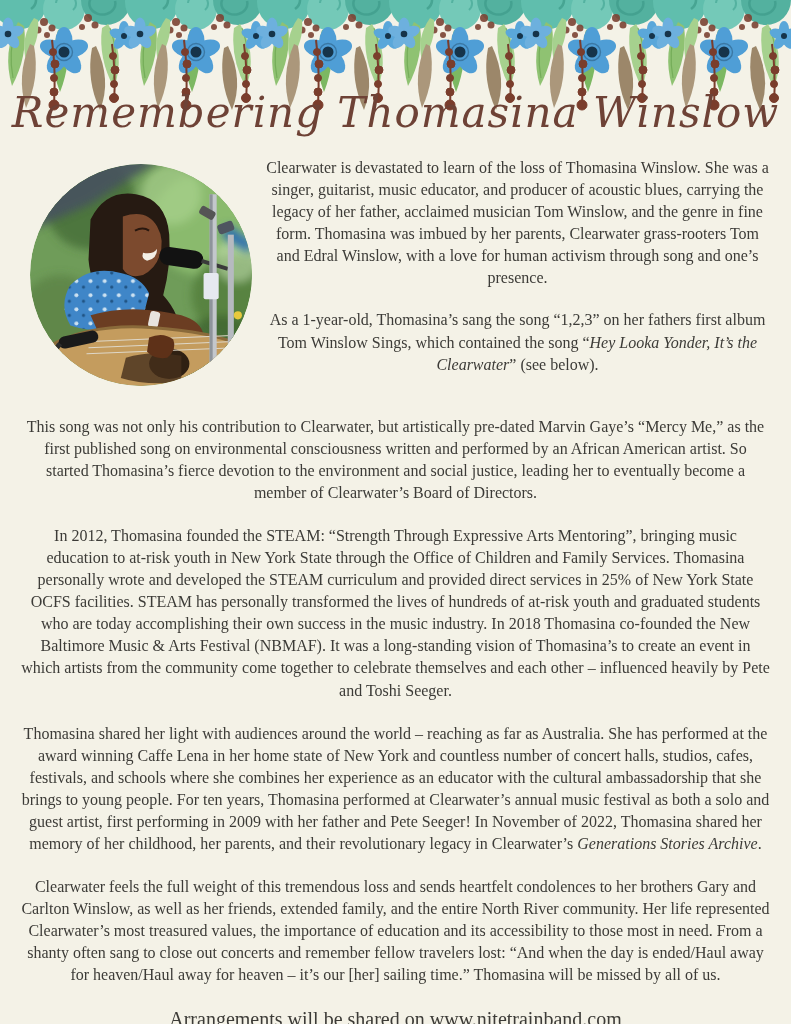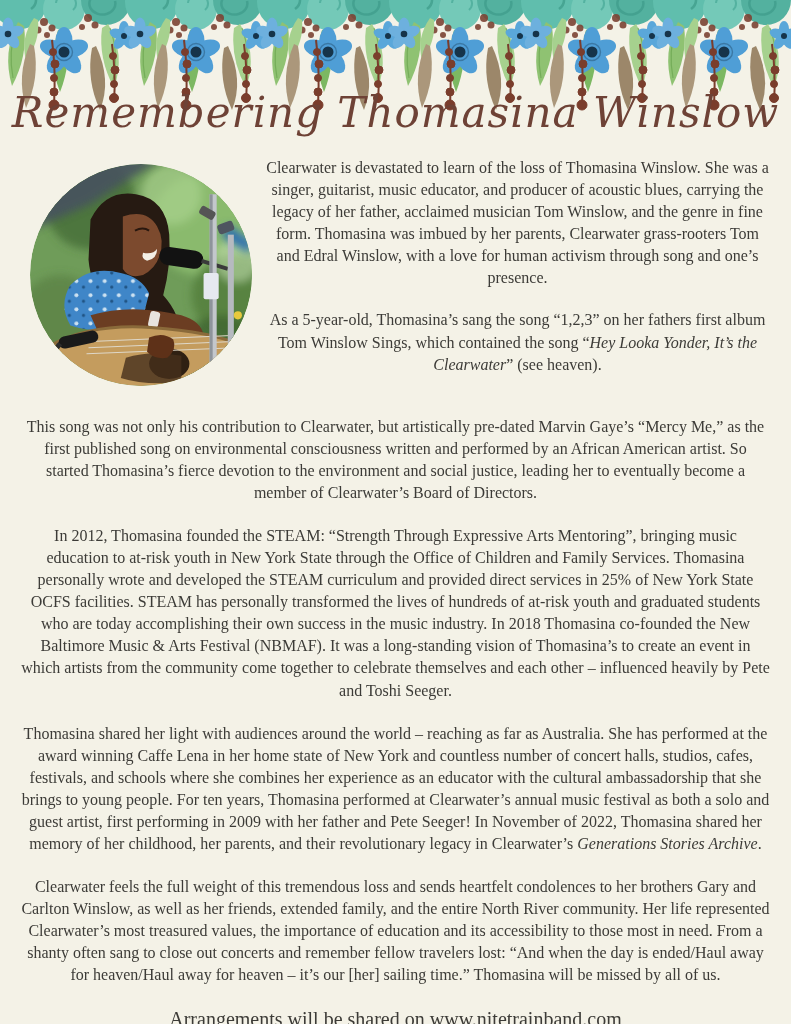--- a/index.html
+++ b/index.html
@@ -225,21 +225,21 @@
           <rect x="168" y="44" width="16" height="9" rx="3" fill="#555" transform="rotate(30 176 48)"></rect>
           <circle cx="206" cy="150" r="4" fill="#e8c93d"></circle>
 
           <rect x="28" y="168" width="40" height="12" rx="6" fill="#1a1a1a" transform="rotate(-12 48 174)"></rect>
           <path d="M30 178 L14 196" stroke="#2c2c2c" stroke-width="5"></path>
         </g>
       </svg>
     </div>
     <div class="lead-text">
       <p class="para"><span>Clearwater is devastated to learn of the loss of Thomasina Winslow. She was a singer, guitarist, music educator, and producer of acoustic blues, carrying the legacy of her father, acclaimed musician Tom Winslow, and the genre in fine form. Thomasina was imbued by her parents, Clearwater grass-rooters Tom and Edral Winslow, with a love for human activism through song and one’s presence.</span></p>
-      <p class="para"><span>As a 5-year-old, Thomasina’s sang the song “1,2,3” on her fathers first album Tom Winslow Sings, which contained the song “</span><em>Hey Looka Yonder, It’s the Clearwater</em><span>” (see heaven).</span></p>
+      <p class="para"><span>As a 1-year-old, Thomasina’s sang the song “1,2,3” on her fathers first album Tom Winslow Sings, which contained the song “</span><em>Hey Looka Yonder, It’s the Clearwater</em><span>” (see below).</span></p>
     </div>
   </div>
 
   <div class="body-text">
     <p class="para"><span>This song was not only his contribution to Clearwater, but artistically pre-dated Marvin Gaye’s “Mercy Me,” as the first published song on environmental consciousness written and performed by an African American artist. So started Thomasina’s fierce devotion to the environment and social justice, leading her to eventually become a member of Clearwater’s Board of Directors.</span></p>
     <p class="para"><span>In 2012, Thomasina founded the STEAM: “Strength Through Expressive Arts Mentoring”, bringing music education to at-risk youth in New York State through the Office of Children and Family Services. Thomasina personally wrote and developed the STEAM curriculum and provided direct services in 25% of New York State OCFS facilities. STEAM has personally transformed the lives of hundreds of at-risk youth and graduated students who are today accomplishing their own success in the music industry. In 2018 Thomasina co-founded the New Baltimore Music &amp; Arts Festival (NBMAF). It was a long-standing vision of Thomasina’s to create an event in which artists from the community come together to celebrate themselves and each other – influenced heavily by Pete and Toshi Seeger.</span></p>
     <p class="para"><span>Thomasina shared her light with audiences around the world – reaching as far as Australia. She has performed at the award winning Caffe Lena in her home state of New York and countless number of concert halls, studios, cafes, festivals, and schools where she combines her experience as an educator with the cultural ambassadorship that she brings to young people. For ten years, Thomasina performed at Clearwater’s annual music festival as both a solo and guest artist, first performing in 2009 with her father and Pete Seeger! In November of 2022, Thomasina shared her memory of her childhood, her parents, and their revolutionary legacy in Clearwater’s </span><em>Generations Stories Archive</em><span>.</span></p>
     <p class="para"><span>Clearwater feels the full weight of this tremendous loss and sends heartfelt condolences to her brothers Gary and Carlton Winslow, as well as her friends, extended family, and the entire North River community. Her life represented Clearwater’s most treasured values, the importance of education and its accessibility to those most in need. From a shanty often sang to close out concerts and remember fellow travelers lost: “And when the day is ended/Haul away for heaven/Haul away for heaven – it’s our [her] sailing time.” Thomasina will be missed by all of us.</span></p>
   </div>
 

